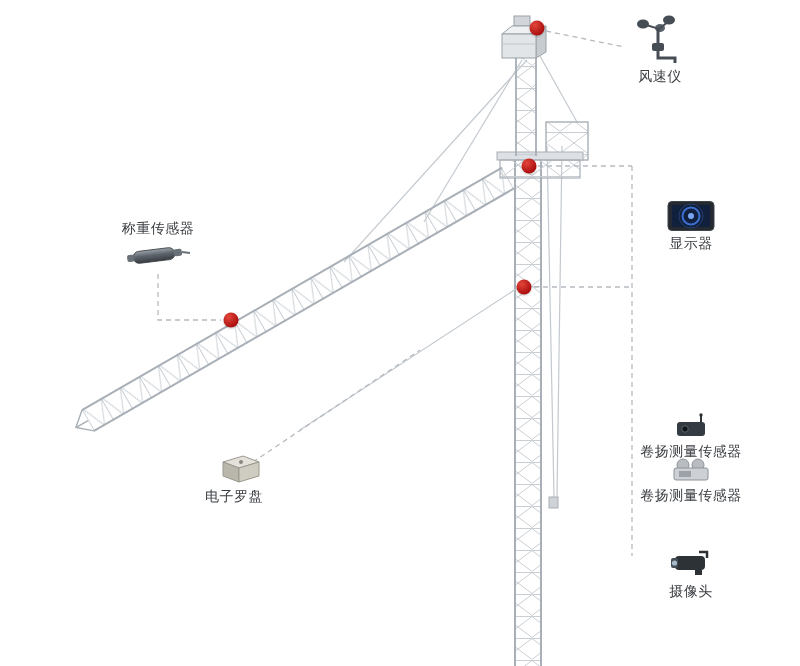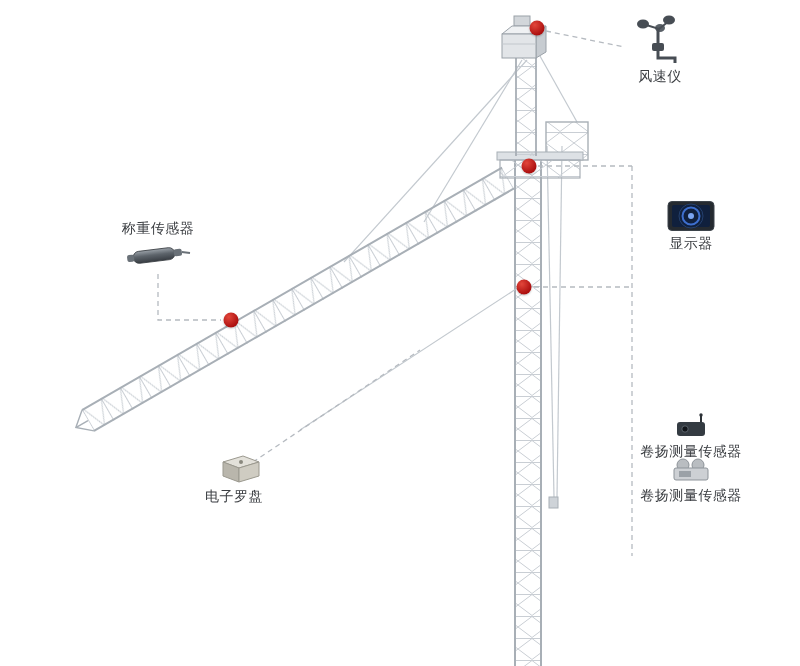--- a/index.html
+++ b/index.html
@@ -157,14 +157,24 @@
   <div class="right-item" style="top:456px;">
     <svg width="42" height="28" viewBox="0 0 42 28">
       <circle cx="13" cy="9" r="6" fill="#b9bdc1" stroke="#8d9399"></circle>
       <circle cx="28" cy="9" r="6" fill="#b9bdc1" stroke="#8d9399"></circle>
       <rect x="4" y="12" width="34" height="12" rx="2" fill="#cdd0d4" stroke="#8d9399"></rect>
       <rect x="9" y="15" width="12" height="6" fill="#9ba1a7"></rect>
     </svg>
     <div class="lbl">卷扬测量传感器</div>
   </div>
 
+  <div class="right-item" style="top:546px;">
+    <svg width="44" height="34" viewBox="0 0 44 34">
+      <path d="M30 6 L38 6 L38 12" stroke="#2d3237" stroke-width="2.5" fill="none"></path>
+      <rect x="6" y="10" width="30" height="14" rx="4" fill="#2d3237"></rect>
+      <rect x="2" y="12" width="7" height="10" rx="2" fill="#454d54"></rect>
+      <circle cx="5.5" cy="17" r="2.6" fill="#a9bccb"></circle>
+      <rect x="26" y="24" width="7" height="5" fill="#2d3237"></rect>
+    </svg>
+    <div class="lbl">摄像头</div>
+  </div>
 
 </div>
 
 </body></html>

